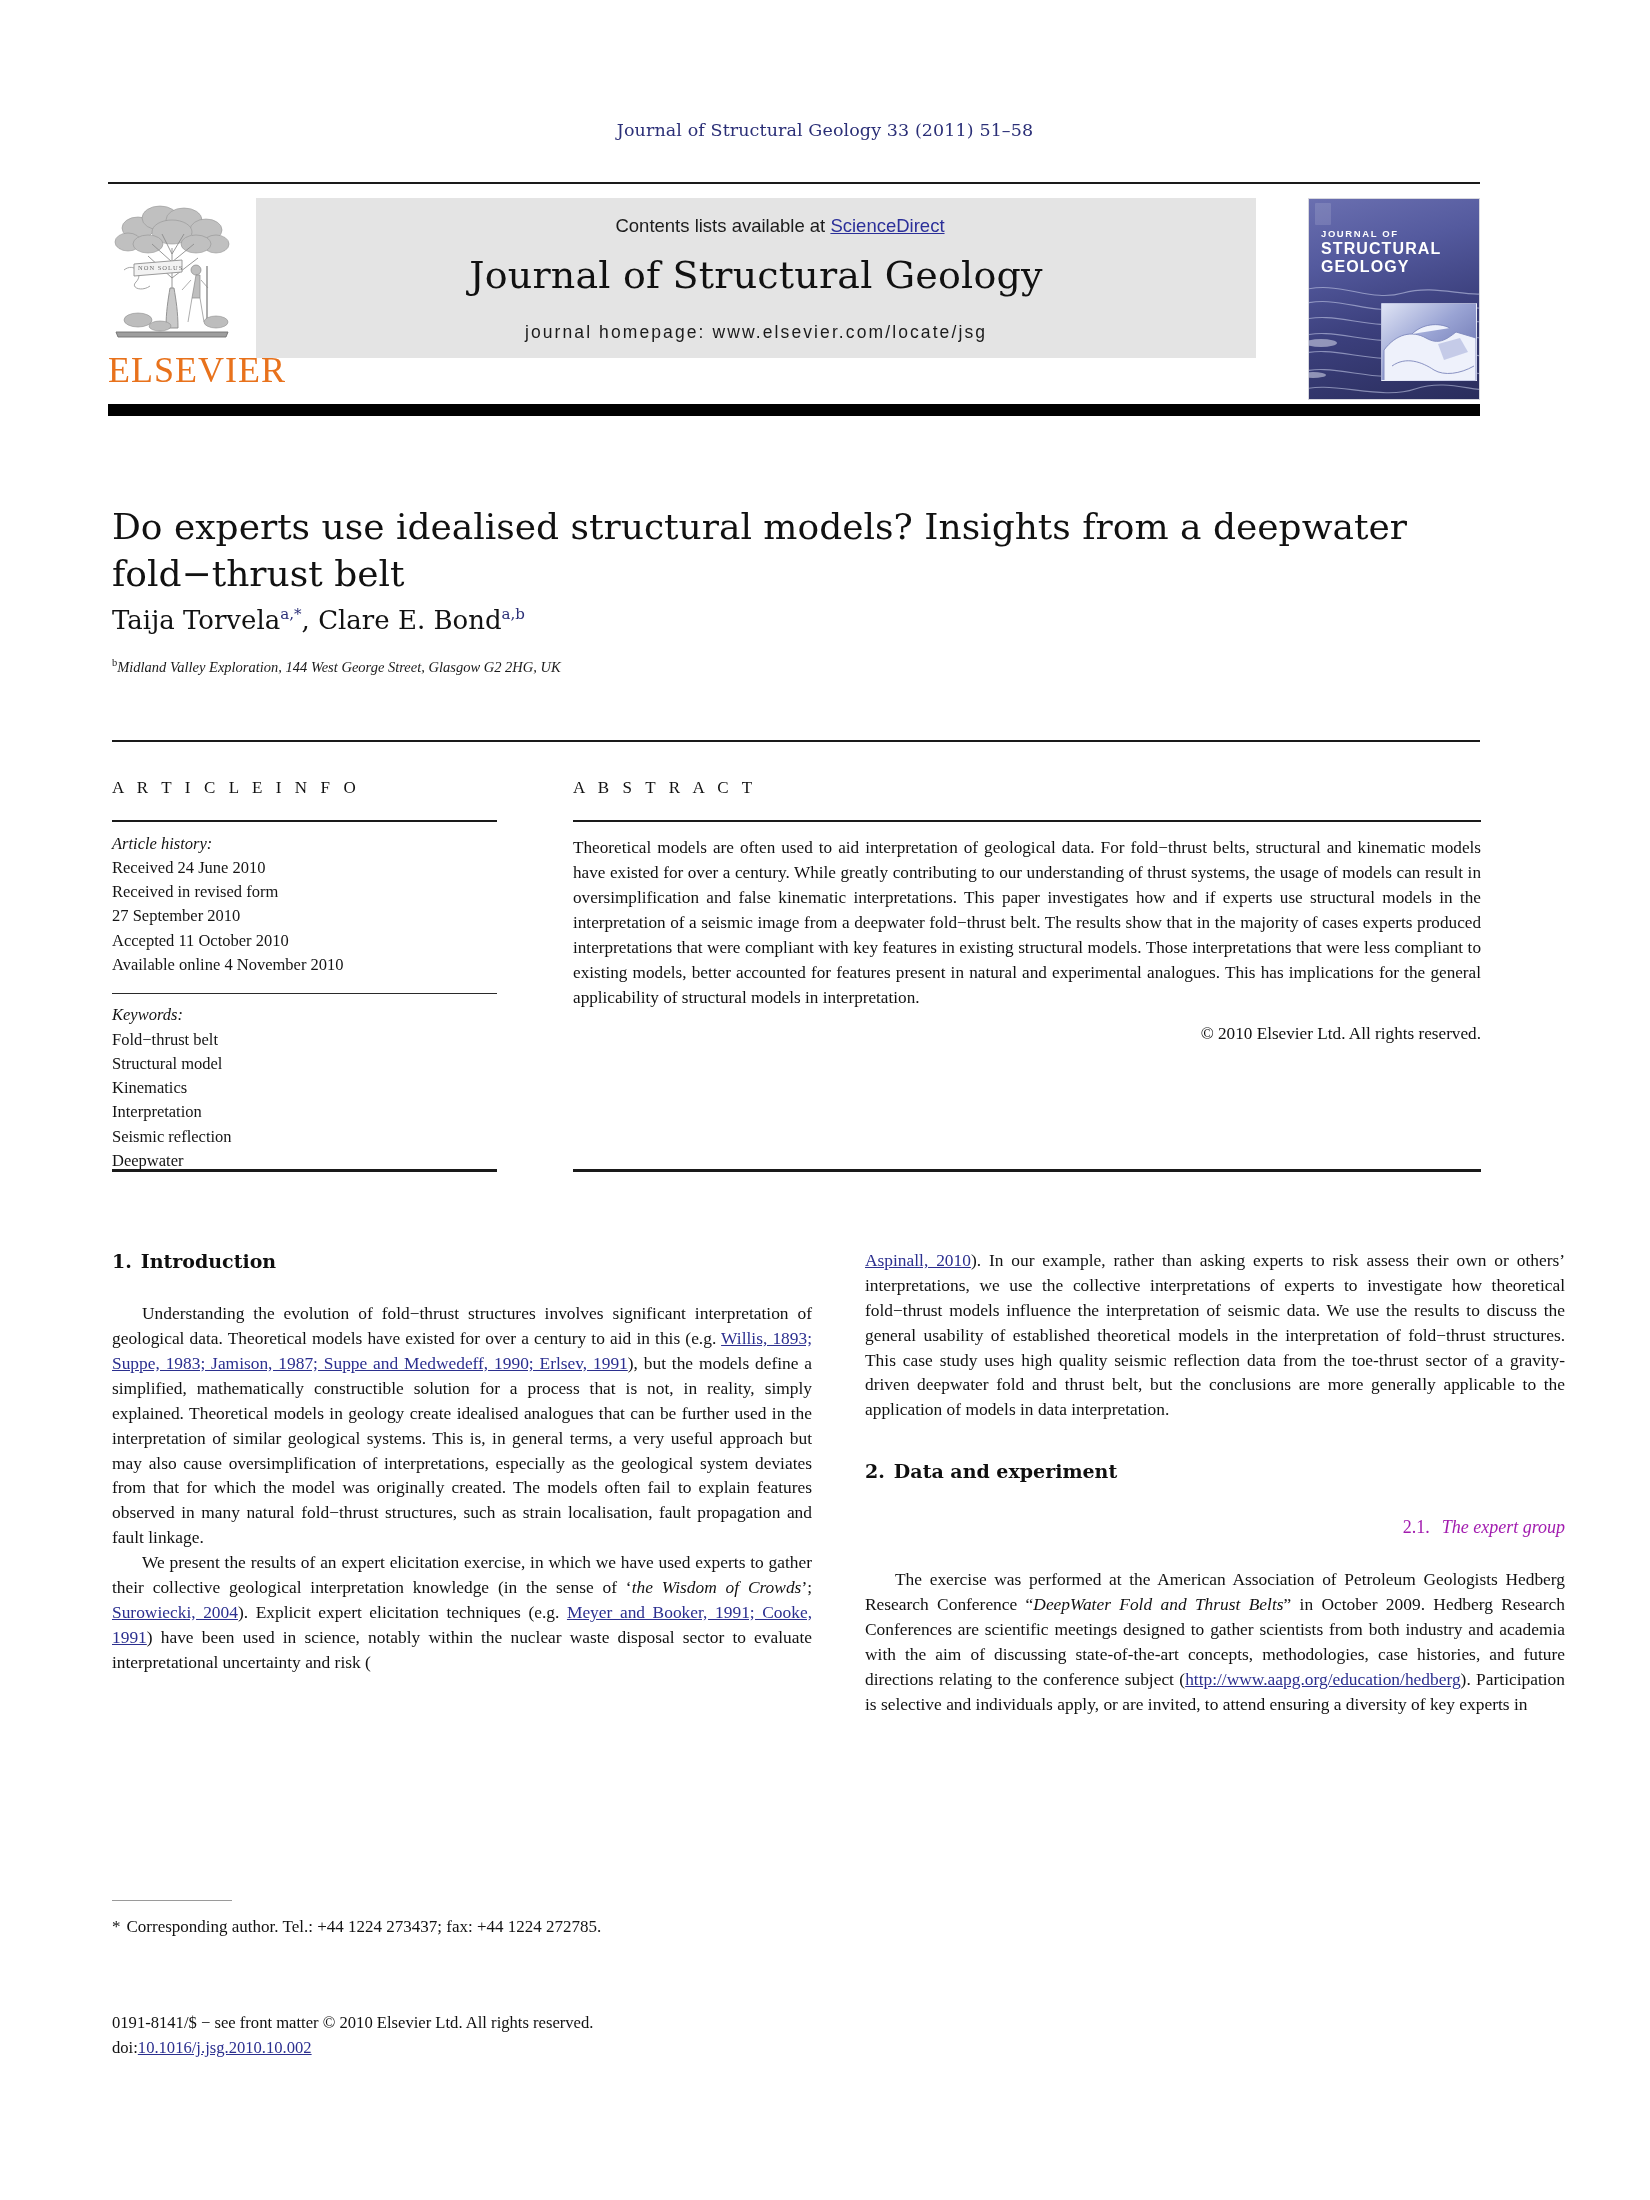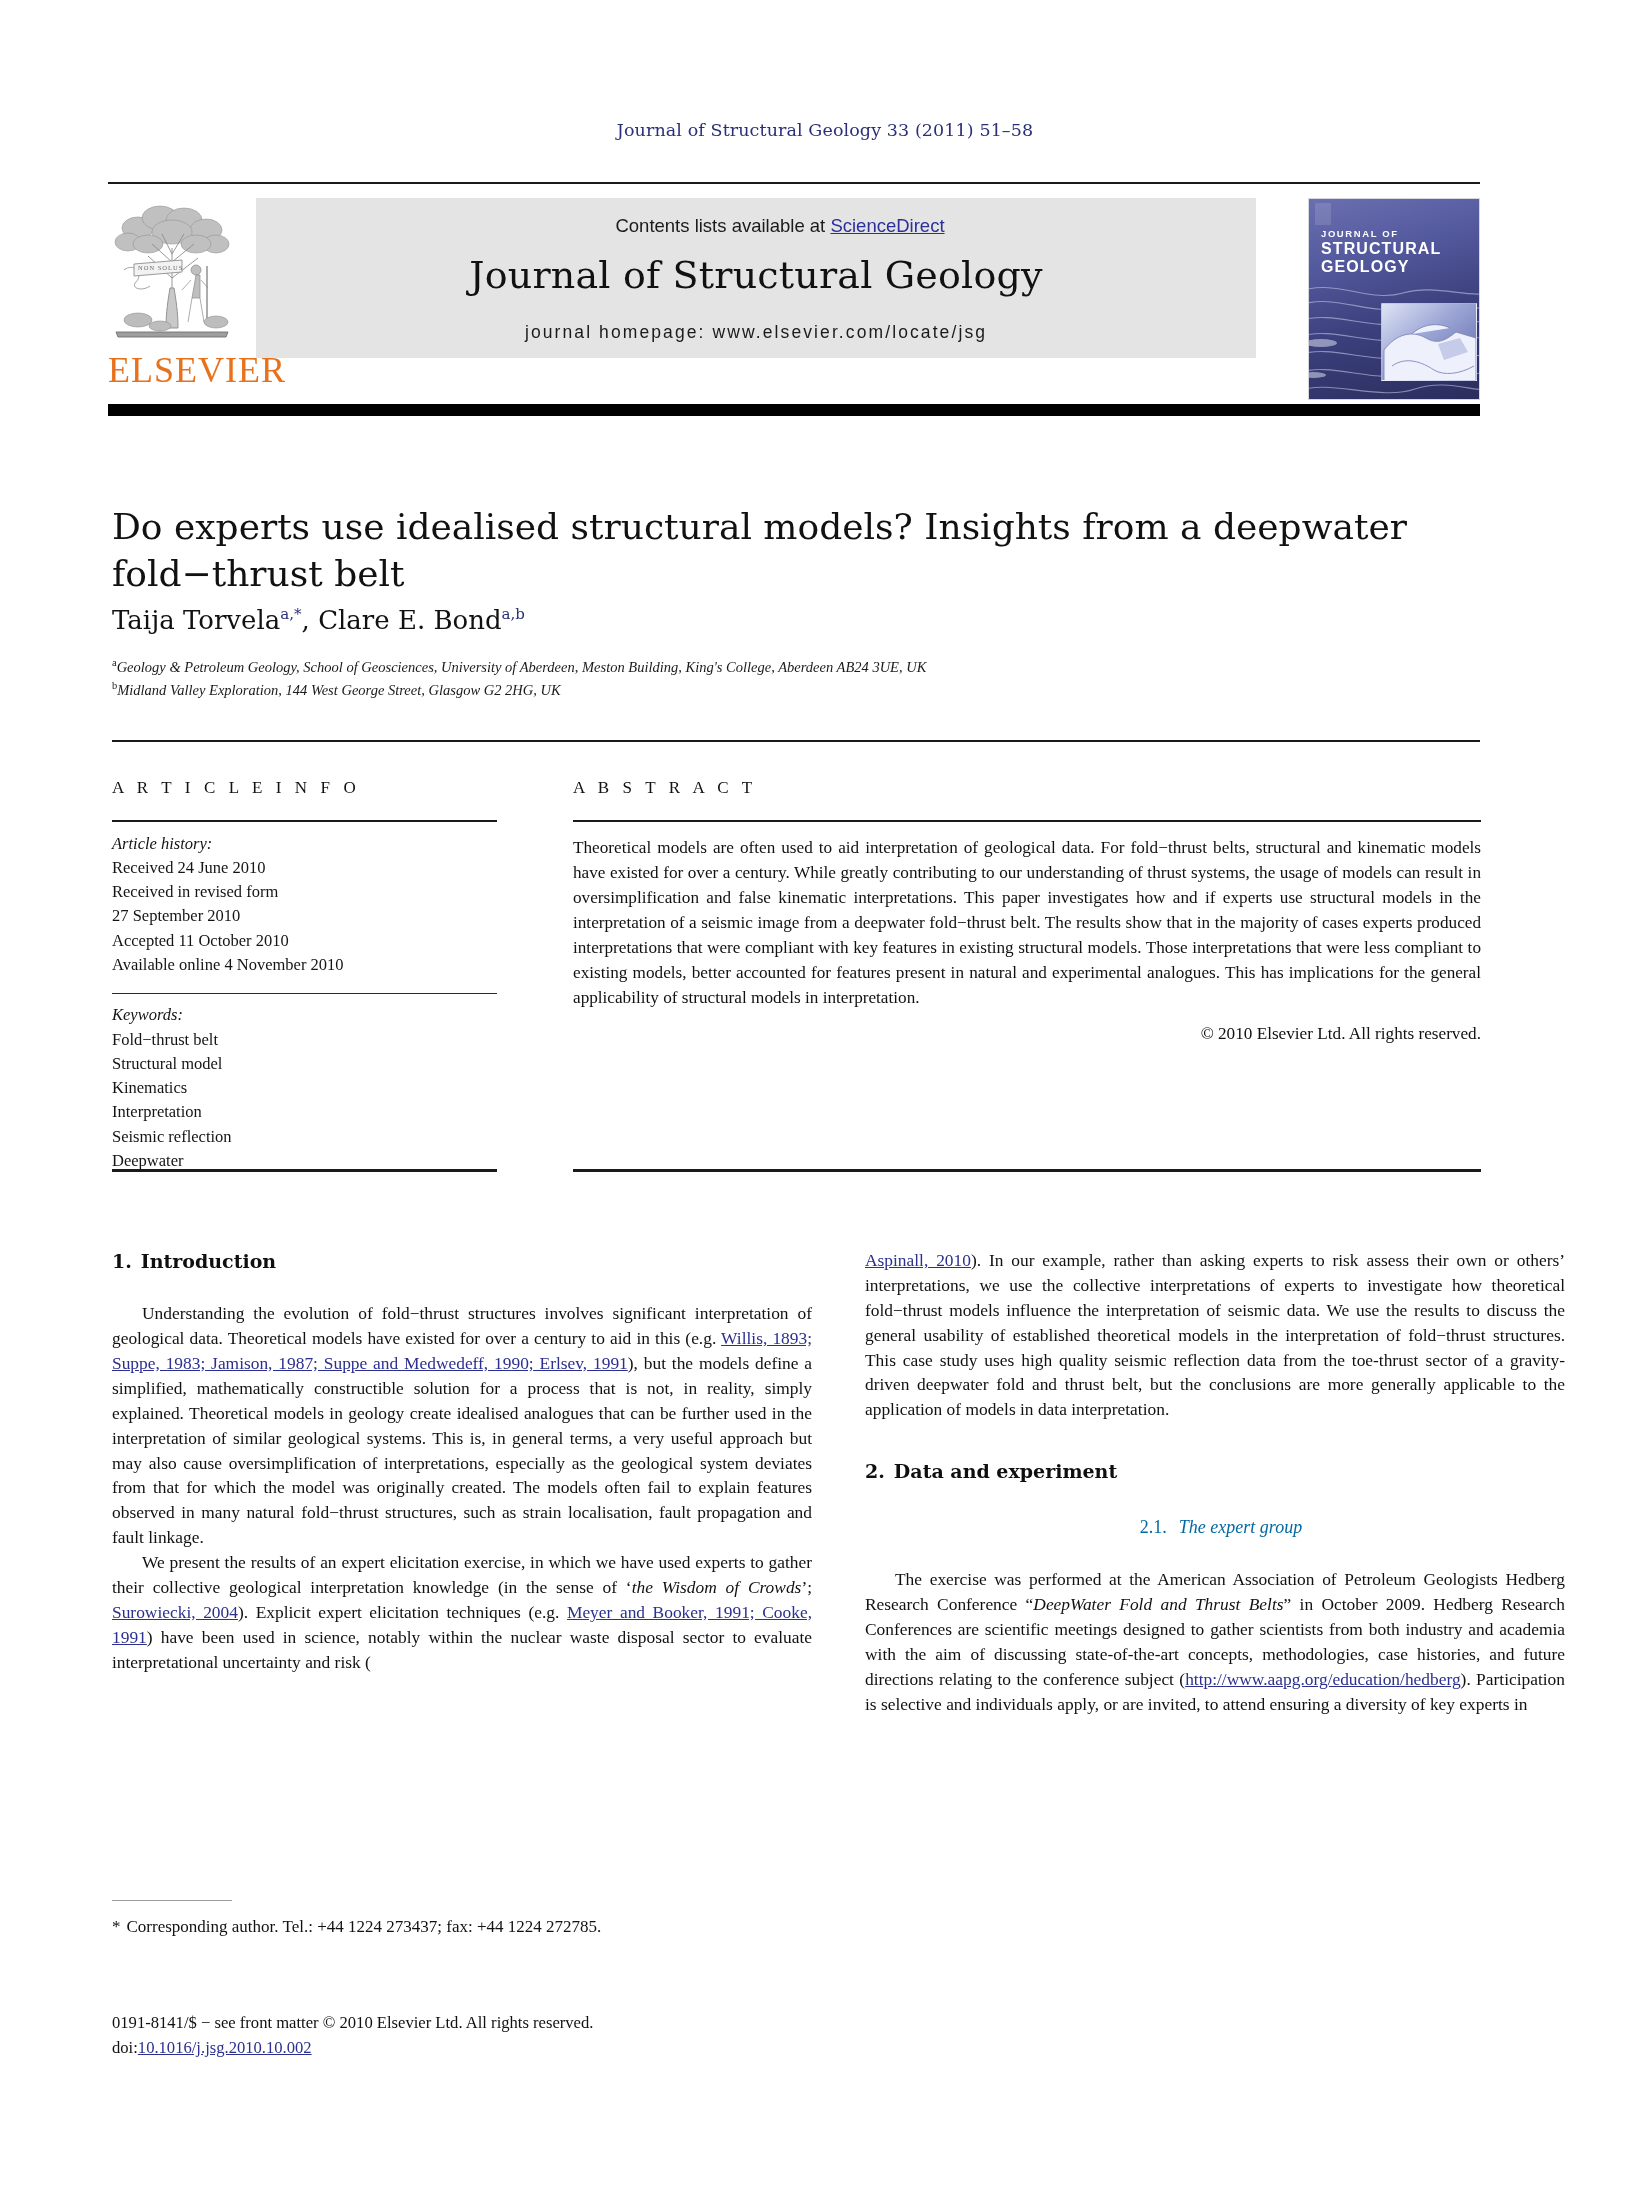--- a/index.html
+++ b/index.html
@@ -220,22 +220,22 @@
     color: #0f0f0f;
     text-align: left;
   }
   h2.sec .num { margin-right: 9px; }
   h3.subsec {
     font-family: "Liberation Serif", serif;
     font-style: italic;
     font-size: 18px;
     font-weight: normal;
     margin: 30px 0 26px 12px;
-    text-align: center;
-    color: #0369a1;
+    text-align: right;
+    color: #a21caf;
   }
   h3.subsec .num { font-style: normal; margin-right: 12px; }
 
   p.para { margin: 0; text-indent: 30px; }
   p.para + p.para { margin-top: 0; }
   .cit { color: #2b2f8f; }
   .ital { font-style: italic; }
 
   
   .footnote {
@@ -364,21 +364,20 @@
   </div>
   <div class="rule-thick"></div>
 
   <h1 class="title">Do experts use idealised structural models? Insights from a deepwater fold−thrust belt</h1>
 
   <div class="authors">
     <span>Taija Torvela</span><sup>a,*</sup><span>, </span><span>Clare E. Bond</span><sup>a,b</sup>
   </div>
 
   <div class="affils">
-    <div><sup>a</sup><span>Geology &amp; Petroleum Geology, School of Geosciences, University of Aberdeen, Meston Building, King's College, Aberdeen AB24 3UE, UK</span></div>
     <div><sup>b</sup><span>Midland Valley Exploration, 144 West George Street, Glasgow G2 2HG, UK</span></div>
   </div>
 
   <div class="block-rule-top"></div>
 
   <div class="infocol">
     <div class="colhead">A R T I C L E    I N F O</div>
     <div class="hr-under-head"></div>
     <div class="meta">
       <div class="lbl">Article history:</div>

